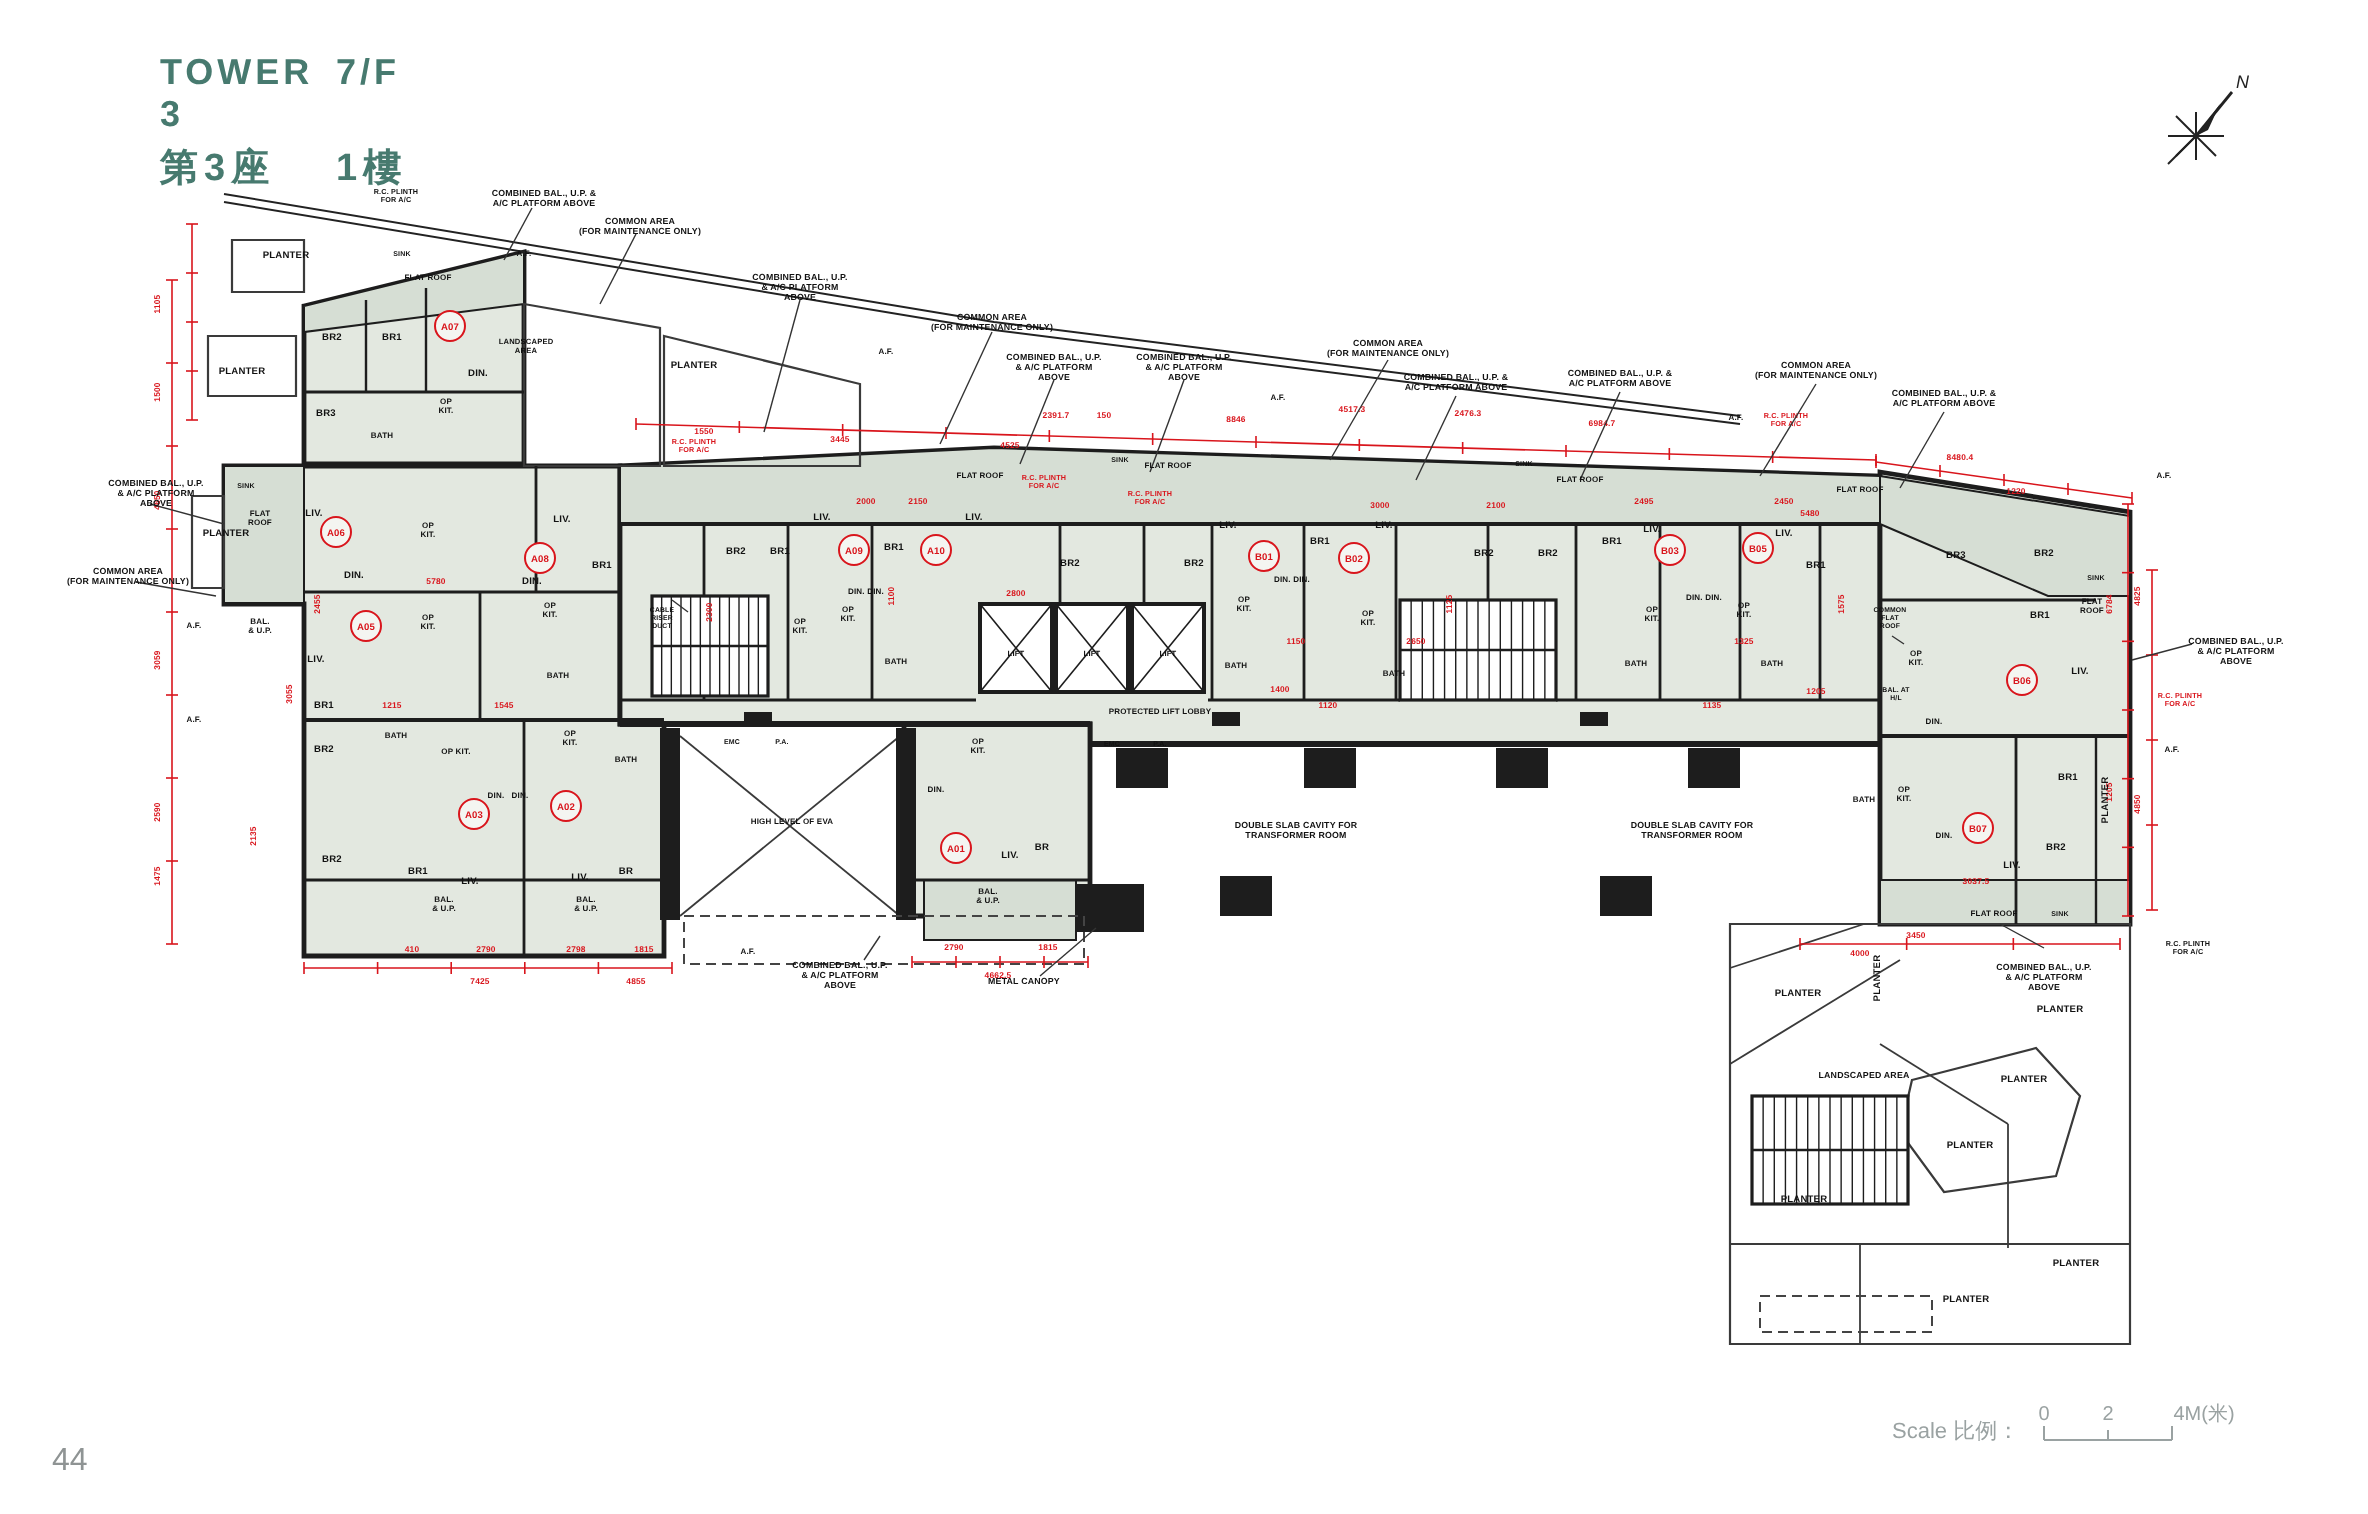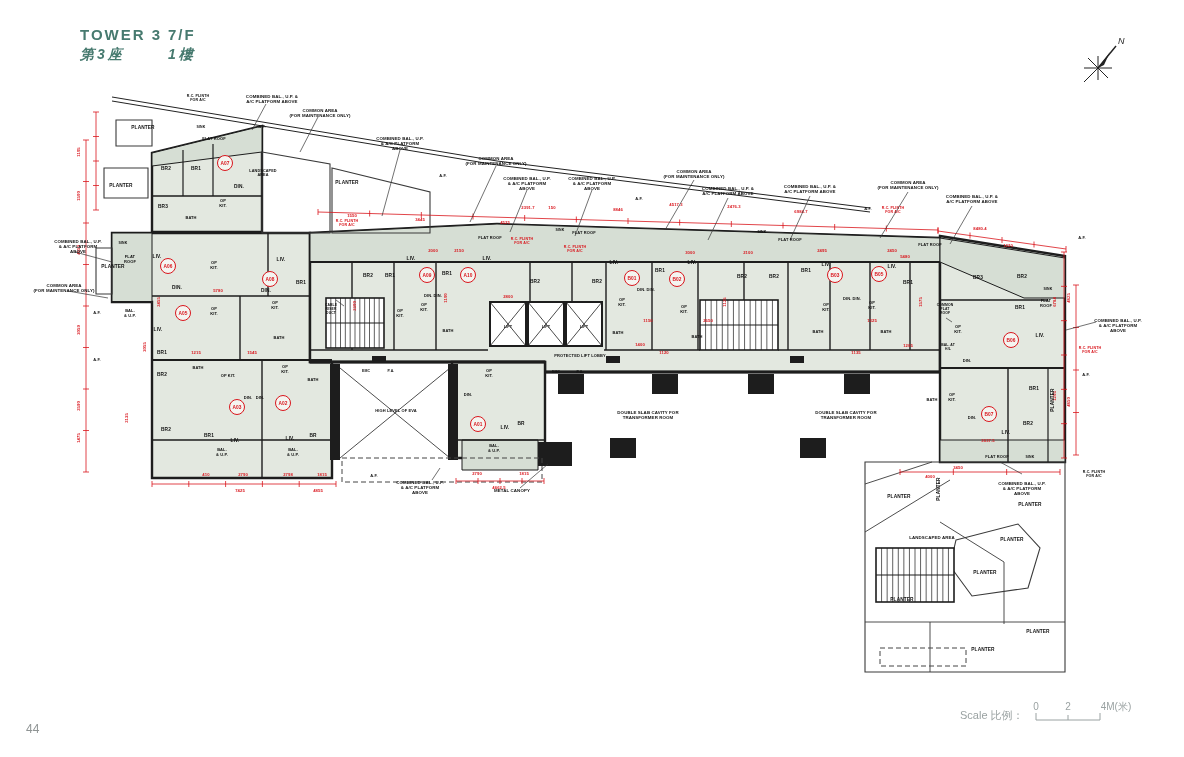--- a/index.html
+++ b/index.html
@@ -1,25 +1,25 @@
 <!DOCTYPE html>
 <html><head>
 <meta charset="utf-8">
 <style>
   html,body{margin:0;padding:0;background:#ffffff;}
   .stage{position:relative;width:1184px;height:757px;background:#fff;overflow:hidden;
          font-family:"Liberation Sans",sans-serif;}
   .title-block{position:absolute;left:80px;top:26px;display:grid;
                grid-template-columns:88px auto;row-gap:3px;color:#477a6f;}
-  .title-block .en{font-size:15px;font-weight:700;letter-spacing:2px;}
-  .title-block .zh{font-size:14px;font-weight:700;letter-spacing:3px;font-style:italic;}
-  .page-num{position:absolute;left:26px;top:722px;font-size:12px;color:#8f9494;}
+  .title-block .en{font-size:18px;font-weight:700;letter-spacing:2px;}
+  .title-block .zh{font-size:19px;font-weight:700;letter-spacing:3px;}
+  .page-num{position:absolute;left:26px;top:722px;font-size:16px;color:#8f9494;}
   .scale-bar{position:absolute;left:946px;top:700px;display:flex;align-items:flex-start;
              color:#9aa2a2;font-size:11px;}
-  .scale-bar .lbl{margin-top:8px;margin-right:4px;white-space:nowrap;margin-left:14px;}
+  .scale-bar .lbl{margin-top:8px;margin-right:4px;white-space:nowrap;}
   svg text{font-family:"Liberation Sans",sans-serif;}
   .compass{position:absolute;left:1058px;top:20px;}
   #plan{position:absolute;left:0;top:0;}
 </style>
 </head>
 <body>
 
 <div class="stage">
 
   <div class="title-block">

